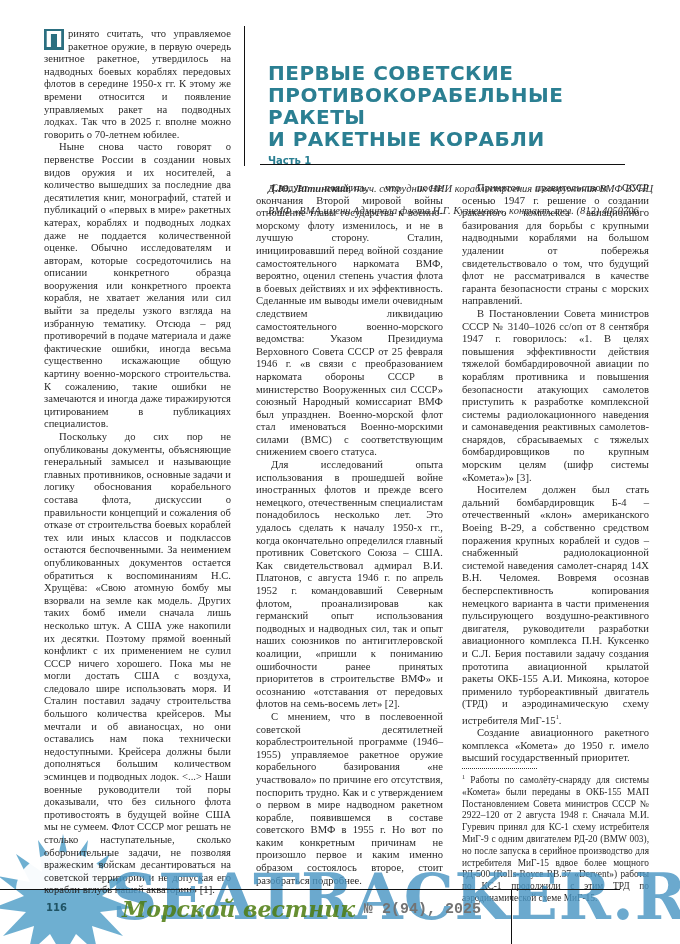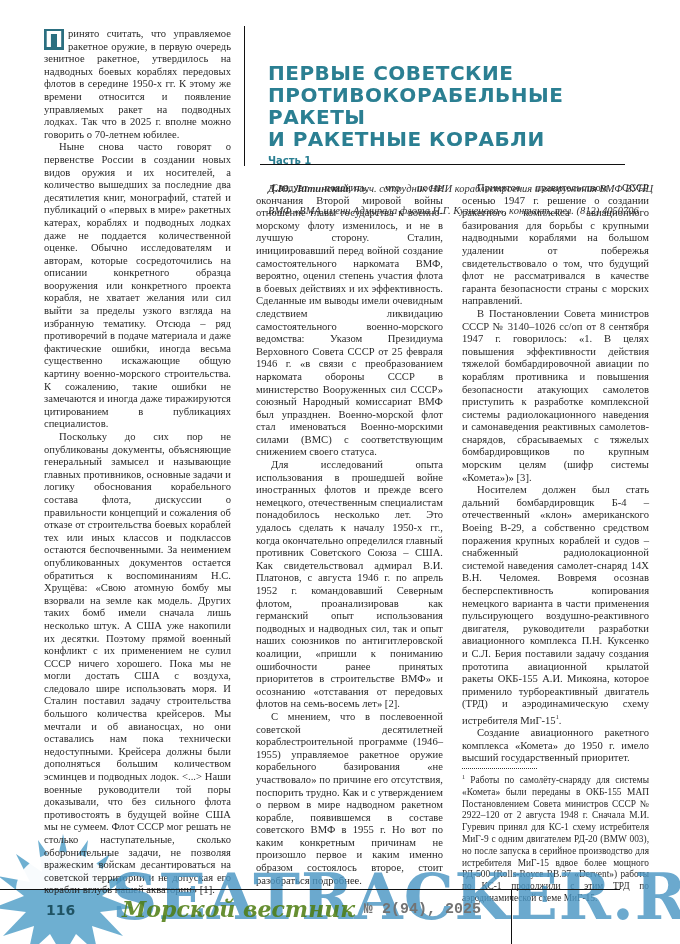--- a/index.html
+++ b/index.html
@@ -21,21 +21,21 @@
            font-size: 20px; line-height: 22px; letter-spacing: 0.5px; text-transform: uppercase; }
   .subtitle { margin: 2px 0 0 0; color: #2b7f92; font-family: "DejaVu Sans", sans-serif; font-weight: 900; font-size: 10px; line-height: 18px; }
   .author { margin-top: 8px; font-size: 10.5px; line-height: 22px; font-style: italic; color: #333; }
   .author b { font-style: italic; }
   .footnote-rule { width: 75px; border-top: 1px dotted #333; margin: 3px 0 3px 0; }
   .footnote { font-size: 9.4px; line-height: 11.8px; text-align: justify; }
   .footnote sup, .col sup { font-size: 6px; }
   .footer-line { position: absolute; left: 0; top: 889px; width: 420px; height: 1px; background: #111; }
   .footer-line2 { position: absolute; left: 420px; top: 889px; width: 200px; height: 1px; background: #111; }
   .footer-tick { position: absolute; left: 511px; top: 889px; width: 1px; height: 55px; background: #111; }
-  .page-num { position: absolute; left: 46px; top: 902px; font-family: "DejaVu Sans", sans-serif; font-weight: bold; font-size: 14px; color: #1f5364; }
+  .page-num { position: absolute; left: 46px; top: 902px; font-family: "DejaVu Sans", sans-serif; font-weight: bold; font-size: 10px; color: #1f5364; }
   .mag-name { position: absolute; left: 122px; top: 896px; font-family: "DejaVu Serif", serif; font-style: italic; font-weight: bold; font-size: 22px; color: #4d7c0f; opacity: 0.85; }
   .issue { position: absolute; left: 364px; top: 901px; font-family: Liberation Mono, monospace; font-weight: bold; font-size: 15px; color: #737373; }
   .sunburst { position: absolute; left: -12px; top: 826px; width: 150px; height: 130px; }
   .watermark { position: absolute; left: 112px; top: 862px; font-family: "DejaVu Serif", serif; font-weight: bold; font-size: 64px; letter-spacing: 1px;
                color: rgba(75, 150, 195, 0.82); line-height: 70px; white-space: nowrap; transform: scaleX(0.98); transform-origin: left; }
 </style>
 </head>
 <body>
 
 <svg class="sunburst" viewBox="0 0 150 130">

